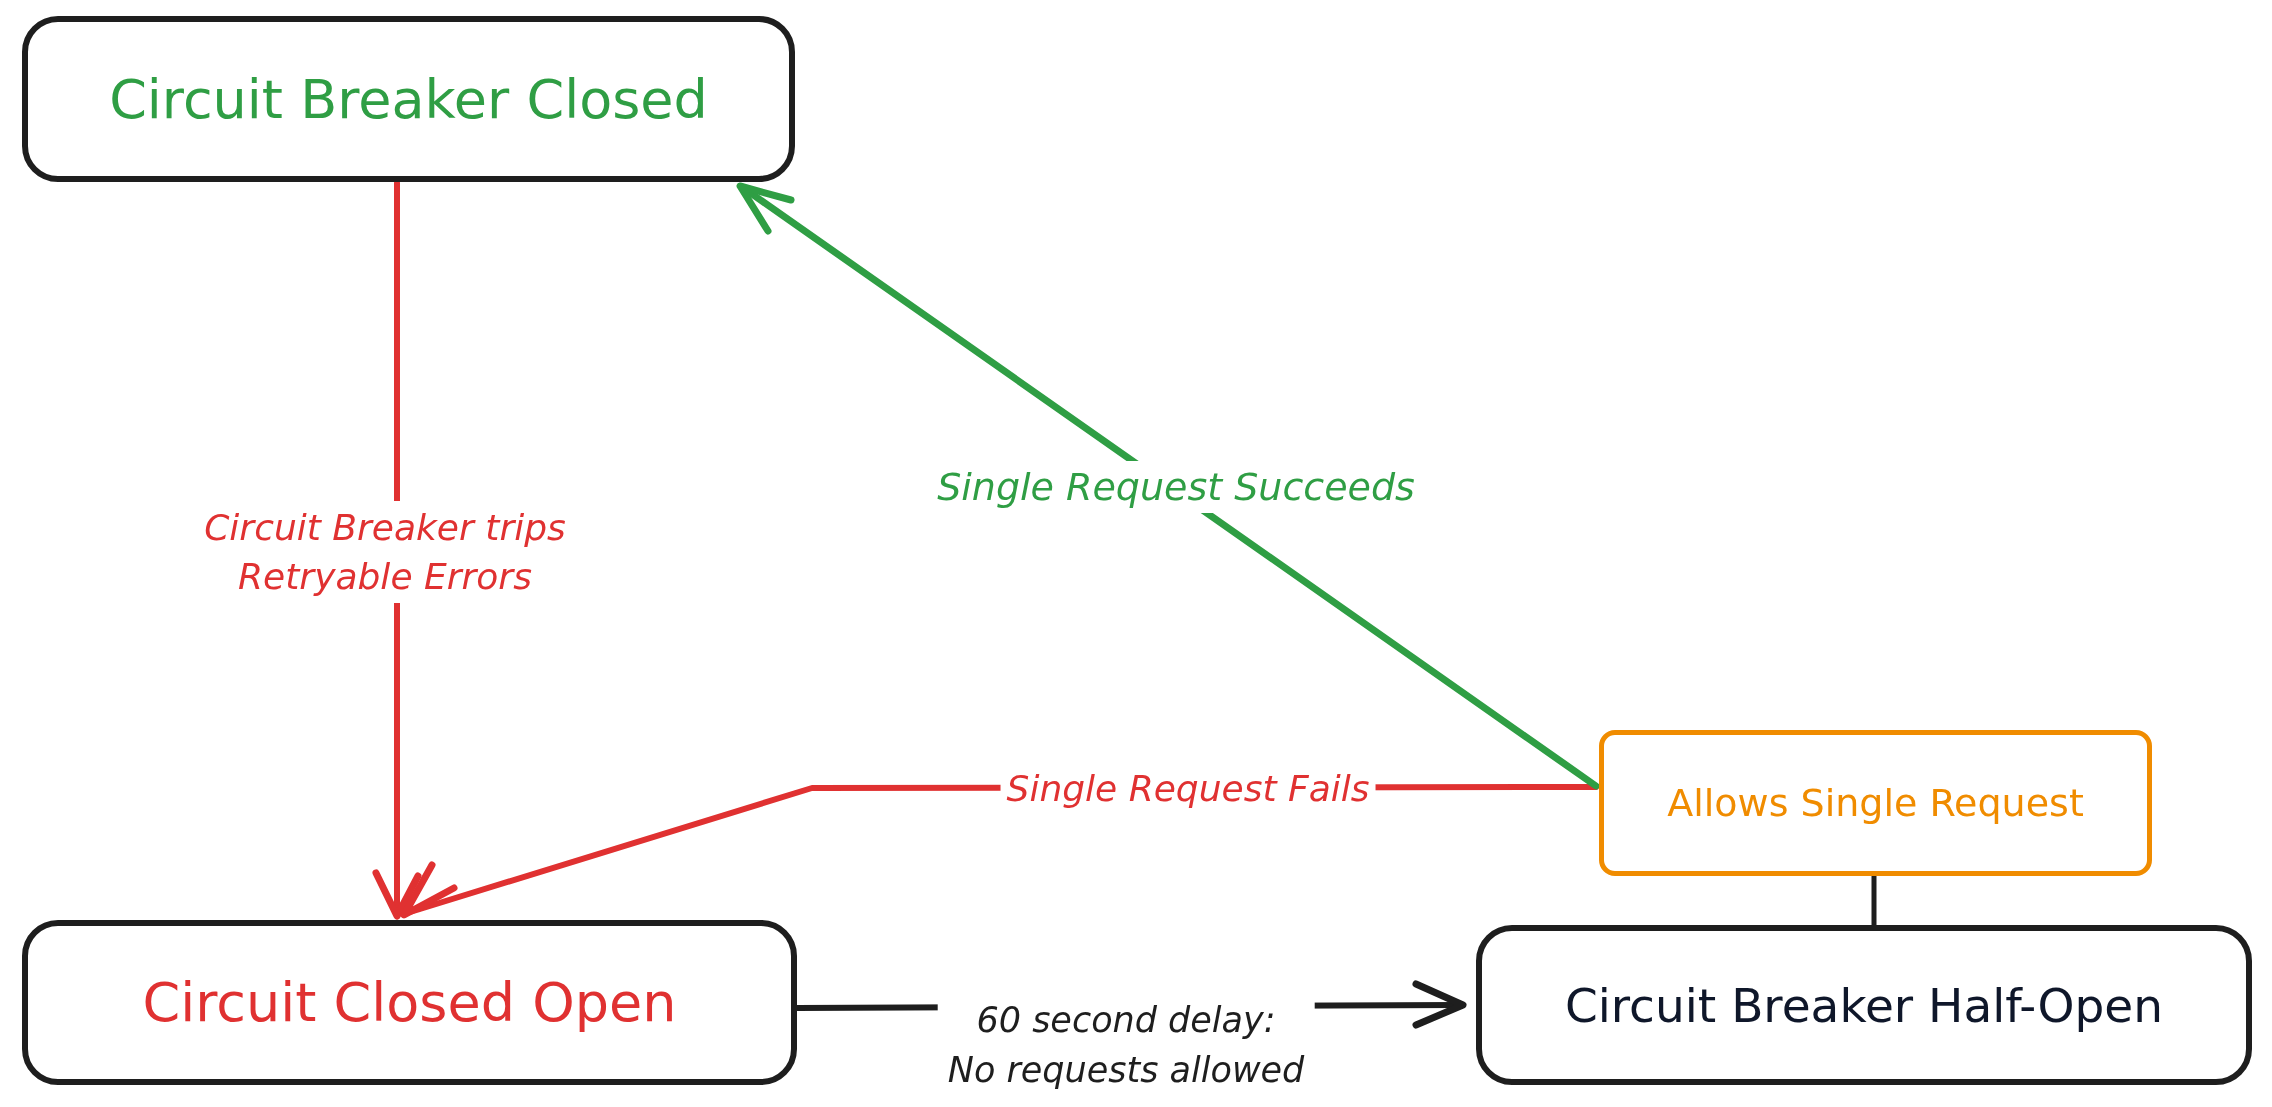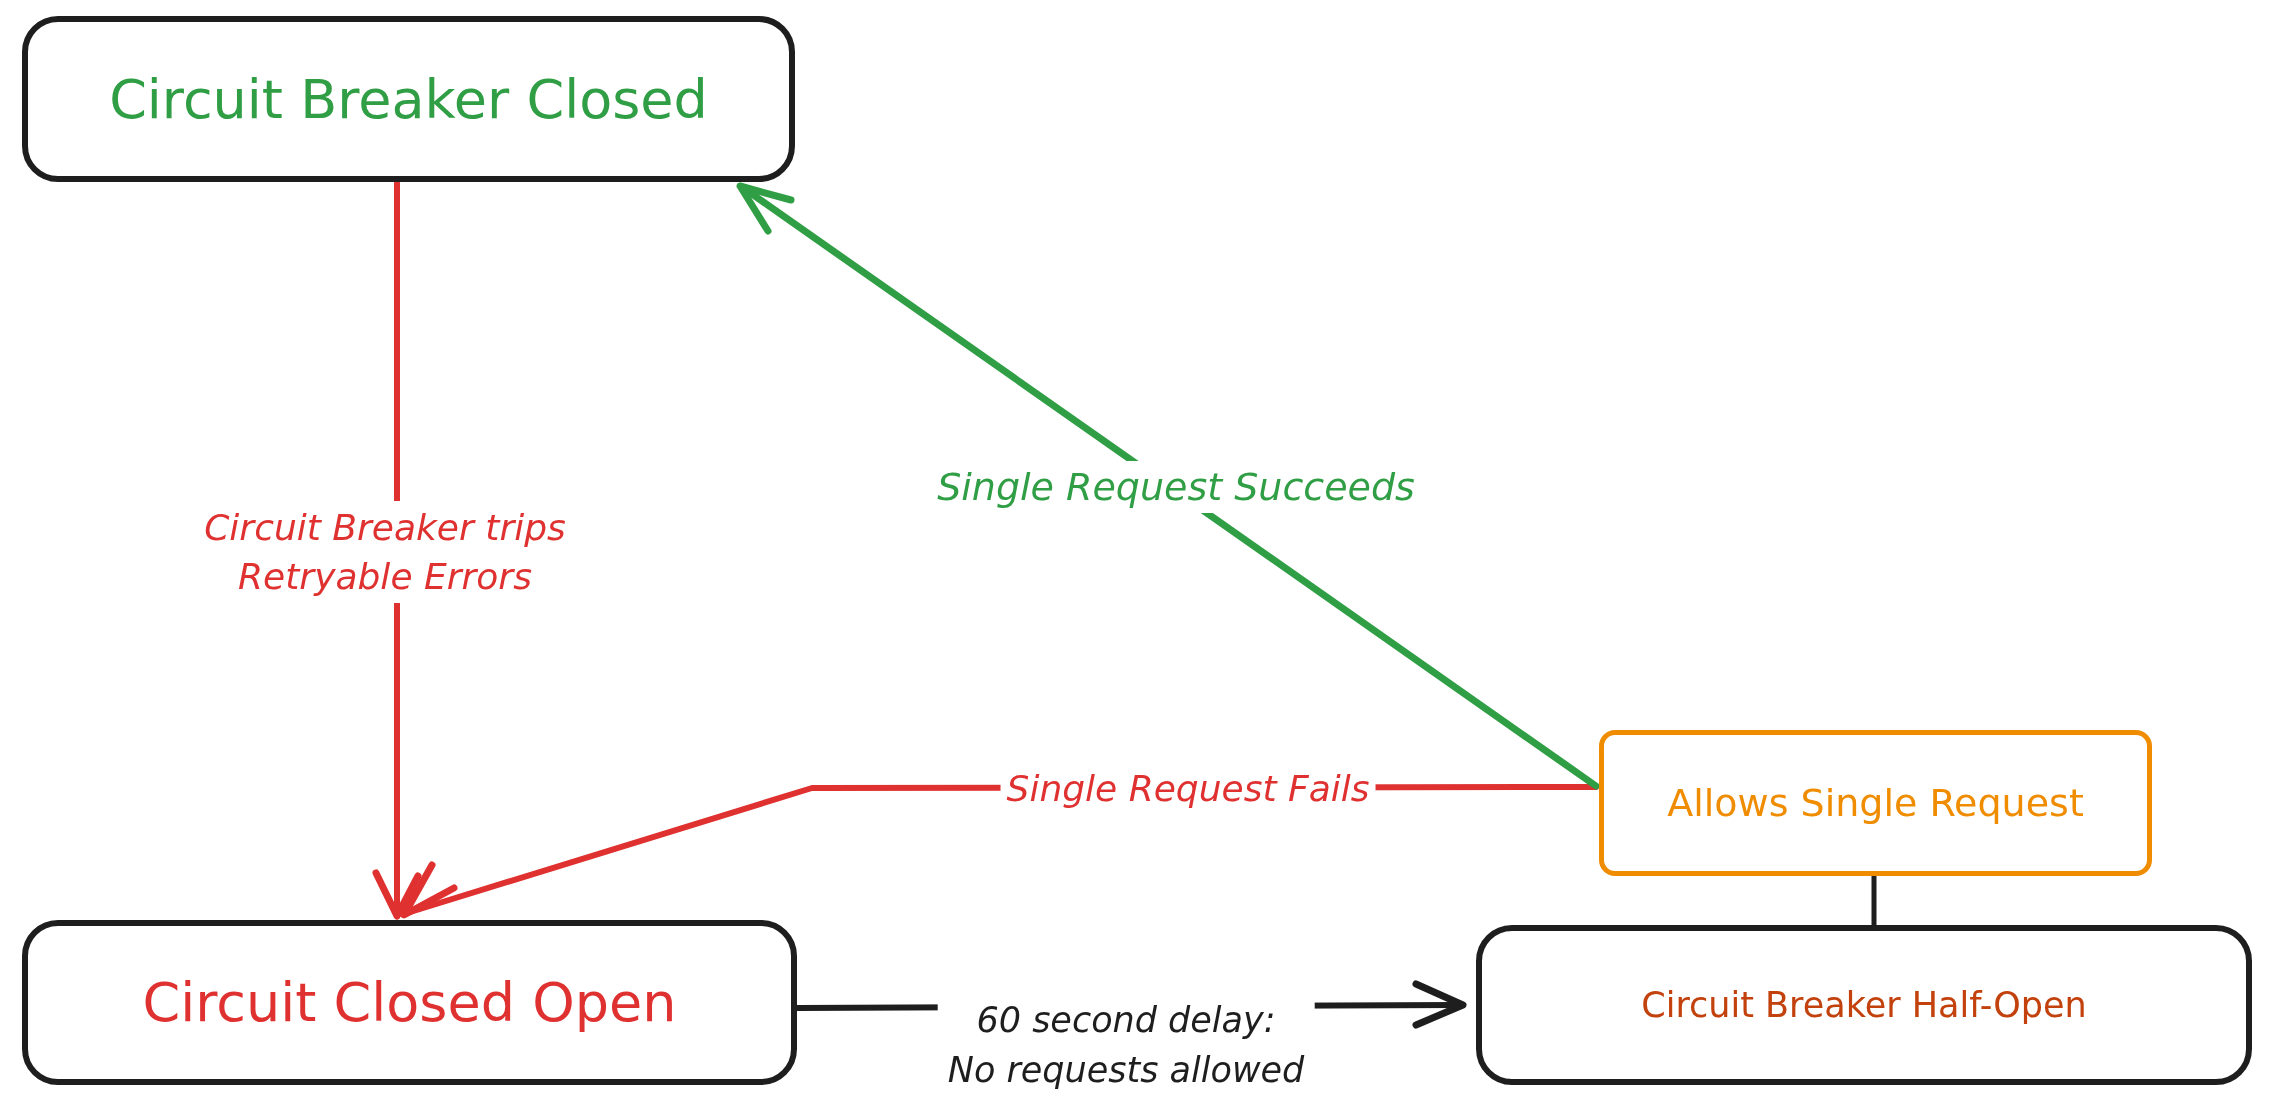--- a/index.html
+++ b/index.html
@@ -20,21 +20,21 @@
     border: 6px solid #1e1e1e;
     border-radius: 36px;
     display: flex;
     align-items: center;
     justify-content: center;
   }
   .node span { display: block; }
 
   .node-closed   { left: 22px;   top: 16px;  width: 773px; height: 166px; font-size: 54px; color: #2f9e44; }
   .node-open     { left: 22px;   top: 920px; width: 775px; height: 165px; font-size: 54px; color: #e03131; }
-  .node-halfopen { left: 1476px; top: 925px; width: 776px; height: 160px; font-size: 35px; color: #c2410c; }
+  .node-halfopen { left: 1476px; top: 925px; width: 776px; height: 160px; font-size: 47px; color: #0f172a; }
   .node-allows   {
     left: 1599px; top: 730px; width: 553px; height: 146px;
     font-size: 38px; color: #f08c00;
     border: 5px solid #f08c00; border-radius: 16px;
   }
 
   .edge-label {
     position: absolute;
     z-index: 3;
     transform: translate(-50%, -50%);

